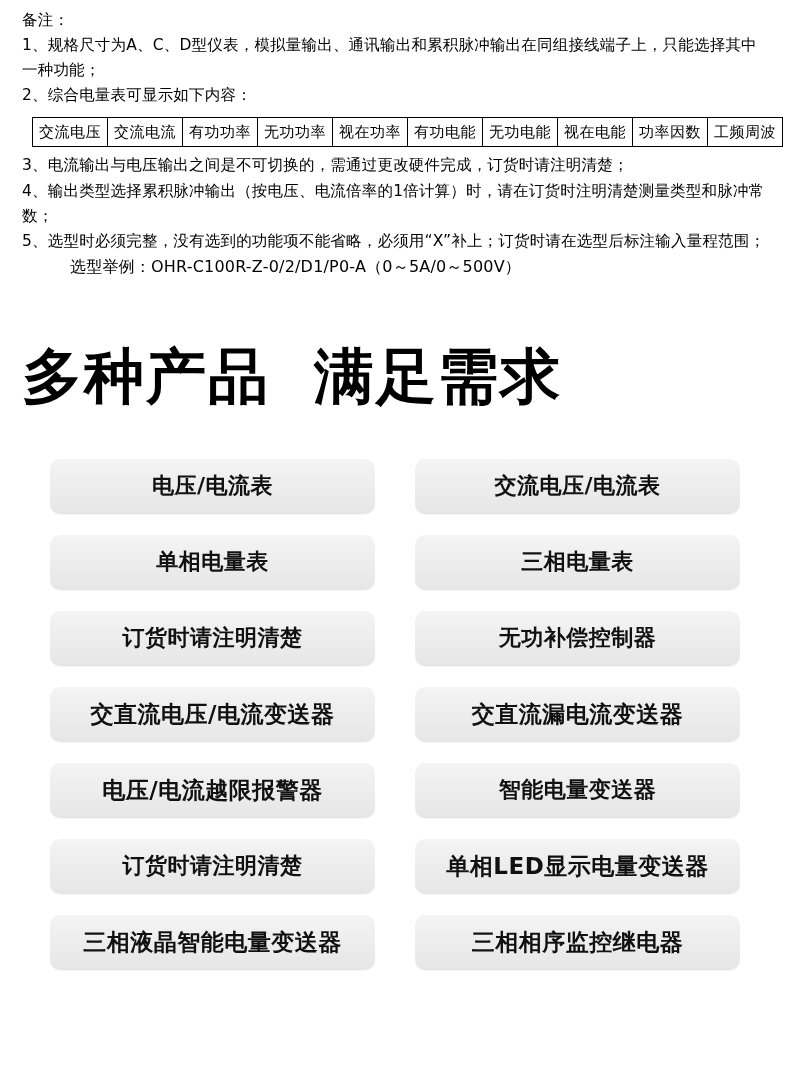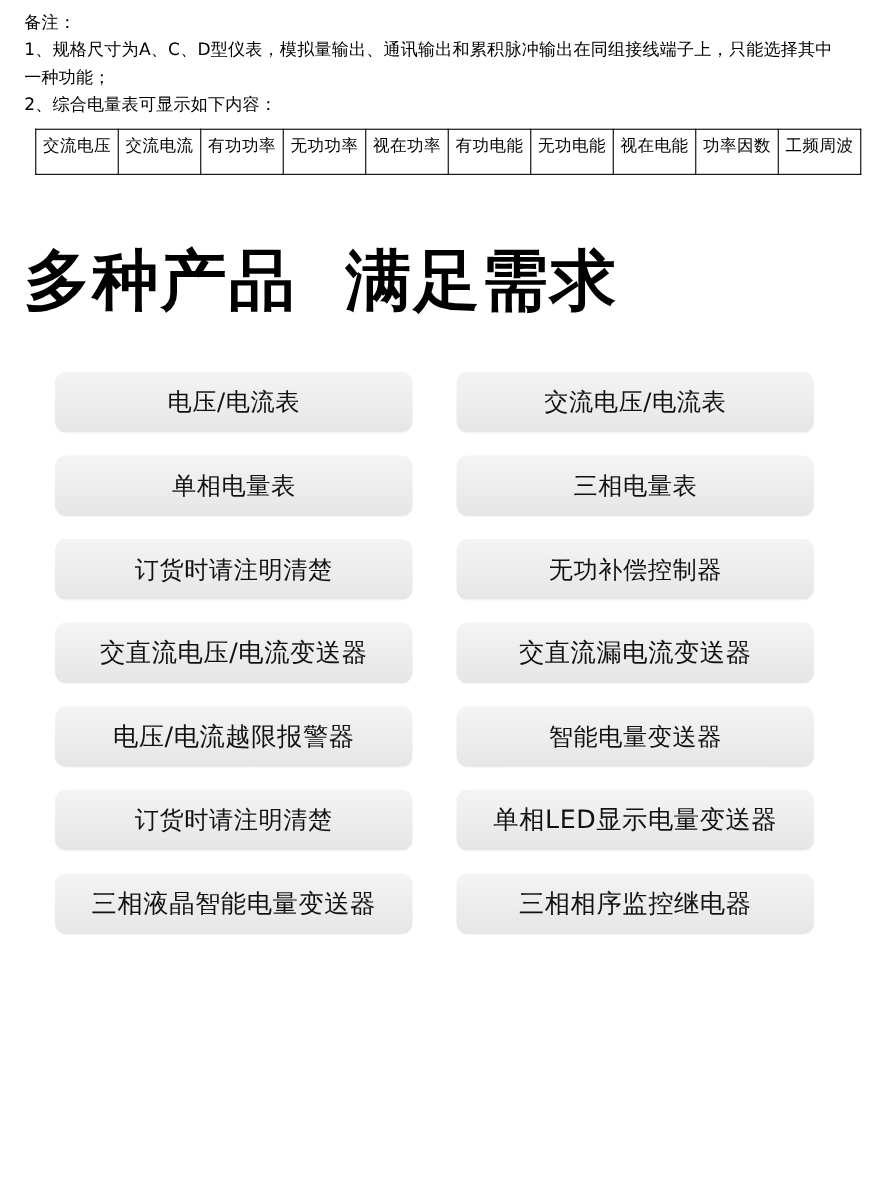--- a/index.html
+++ b/index.html
@@ -40,21 +40,21 @@
     margin: 9px 0 6px 10px;
   }
   table.fn-table {
     border-collapse: collapse;
     table-layout: fixed;
   }
   table.fn-table td {
     border: 1.5px solid #000;
     font-size: 15px;
     text-align: center;
-    padding: 5px 6px 16px 6px;
+    padding: 5px 6px 4px 6px;
     white-space: nowrap;
     letter-spacing: 0.5px;
   }
 
   .example-line {
     margin-left: 48px;
     font-size: 16px;
     letter-spacing: 0.2px;
   }
 
@@ -83,21 +83,21 @@
     padding: 0 28px;
   }
   .cell {
     background: linear-gradient(to bottom, #f4f4f4 0%, #ededed 50%, #e6e6e6 100%);
     border-radius: 10px;
     height: 55px;
     display: flex;
     align-items: center;
     justify-content: center;
     font-size: 22px;
-    font-weight: normal;
+    font-weight: bold;
     letter-spacing: 0.5px;
     color: #111;
     box-shadow: 0 1px 0 rgba(0,0,0,0.04);
   }
   .cell.small {
     font-size: 23px;
   }
 </style>
 </head>
 <body>
@@ -122,20 +122,26 @@
           <td>有功电能</td>
           <td>无功电能</td>
           <td>视在电能</td>
           <td>功率因数</td>
           <td>工频周波</td>
         </tr>
       </tbody>
     </table>
   </div>
 
+  <div class="notes">
+    <div class="line">3、电流输出与电压输出之间是不可切换的，需通过更改硬件完成，订货时请注明清楚；</div>
+    <div class="line">4、输出类型选择累积脉冲输出（按电压、电流倍率的1倍计算）时，请在订货时注明清楚测量类型和脉冲常数；</div>
+    <div class="line">5、选型时必须完整，没有选到的功能项不能省略，必须用“X”补上；订货时请在选型后标注输入量程范围；</div>
+    <div class="example-line">选型举例：OHR-C100R-Z-0/2/D1/P0-A（0～5A/0～500V）</div>
+  </div>
 
   <div class="headline">
     <span>多种产品</span><span class="gap"></span><span>满足需求</span>
   </div>
 
   <div class="grid">
     <div class="cell">电压/电流表</div>
     <div class="cell">交流电压/电流表</div>
 
     <div class="cell">单相电量表</div>

